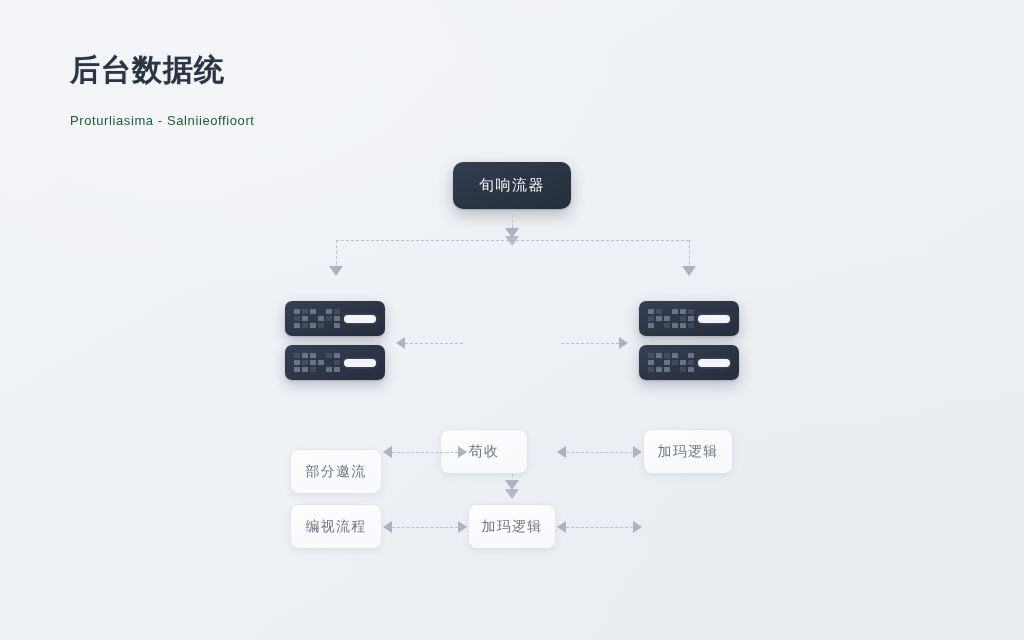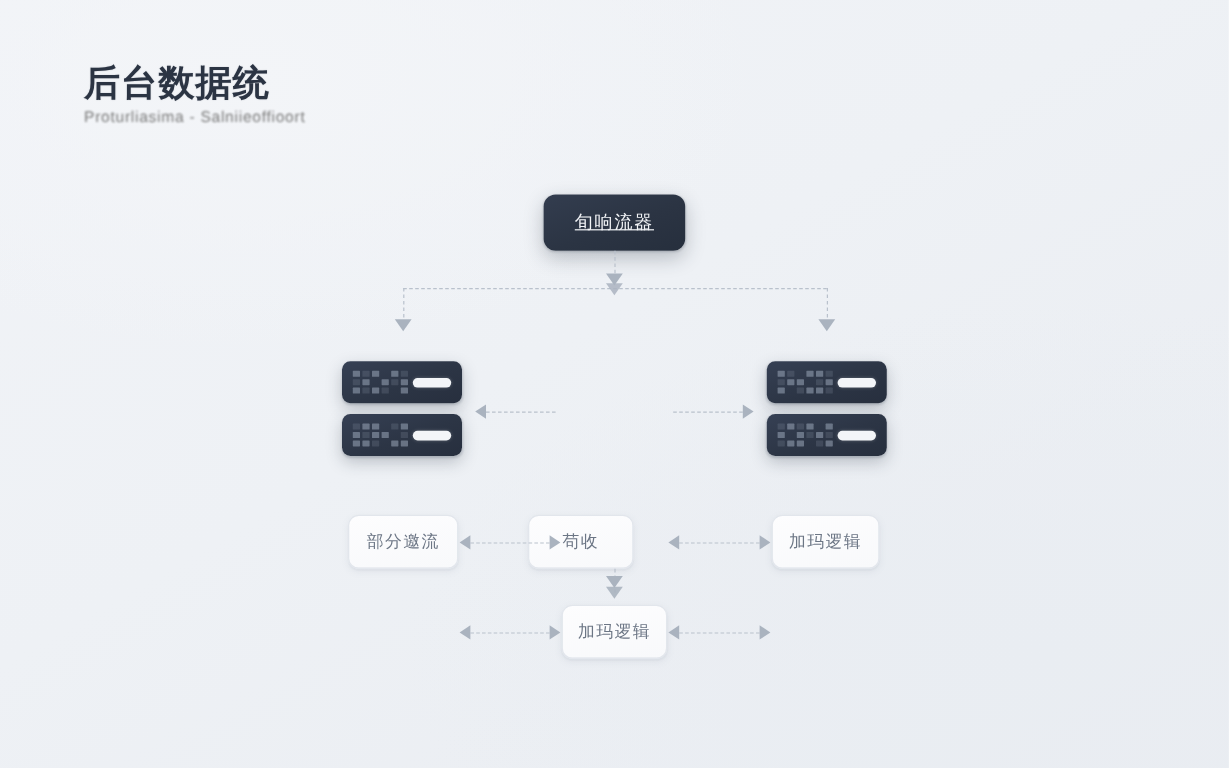--- a/index.html
+++ b/index.html
@@ -27,24 +27,24 @@
   .page-title {
     font-size:30px;
     font-weight:bold;
     letter-spacing:1px;
     color:#2b3443;
     line-height:1.2;
     text-shadow:0 0 1px rgba(43,52,67,0.35);
   }
 
   .page-subtitle {
-    margin-top:2px;
+    margin-top:25px;
     font-size:13px;
     letter-spacing:0.6px;
-    color:#737373;
+    color:#14532d;
     filter:blur(0.7px);
     opacity:0.95;
   }
 
   
   .node {
     position:absolute;
     display:flex;
     align-items:center;
     justify-content:center;
@@ -146,21 +146,21 @@
 </head>
 <body>
 
 <div id="stage">
 
   <div class="header">
     <div class="page-title">后台数据统</div>
     <div class="page-subtitle">Proturliasima - Salniieoffioort</div>
   </div>
 
-  <div class="node node-dark" style="left:453px; top:162px; width:118px; height:47px;text-decoration:underline;">旬响流器</div>
+  <div class="node node-dark" style="left:453px; top:162px; width:118px; height:47px;">旬响流器</div>
 
   <div class="conn dash-v" style="left:512px; top:209px; height:24px;"></div>
   <div class="arrow arrow-down" style="left:505px; top:228px;"></div>
 
   <div class="conn dash-h" style="left:336px; top:240px; width:353px;"></div>
 
   <div class="conn dash-v" style="left:336px; top:240px; height:30px;"></div>
   <div class="arrow arrow-down" style="left:329px; top:266px;"></div>
 
   <div class="conn dash-v" style="left:689px; top:240px; height:30px;"></div>
@@ -266,38 +266,39 @@
     </div>
   </div>
 
 
   <div class="conn dash-h" style="left:405px; top:343px; width:58px;"></div>
   <div class="arrow arrow-left" style="left:396px; top:337px;"></div>
 
   <div class="conn dash-h" style="left:561px; top:343px; width:58px;"></div>
   <div class="arrow arrow-right" style="left:619px; top:337px;"></div>
 
-  <div class="node node-card" style="left:290px; top:429px; width:92px; height:45px;text-align:center;">部分邀流</div>
+  <div class="node node-card" style="left:290px; top:449px; width:92px; height:45px;text-align:center;">部分邀流</div>
 
   <div class="node node-card" style="left:440px; top:429px; width:88px; height:45px;">苟收</div>
 
   <div class="node node-card" style="left:643px; top:429px; width:90px; height:45px;">加玛逻辑</div>
 
   <div class="conn dash-h" style="left:392px; top:452px; width:66px;"></div>
   <div class="arrow arrow-left" style="left:383px; top:446px;"></div>
   <div class="arrow arrow-right" style="left:458px; top:446px;"></div>
 
   <div class="conn dash-h" style="left:566px; top:452px; width:67px;"></div>
   <div class="arrow arrow-left" style="left:557px; top:446px;"></div>
   <div class="arrow arrow-right" style="left:633px; top:446px;"></div>
 
   <div class="conn dash-v" style="left:512px; top:474px; height:20px;"></div>
   <div class="arrow arrow-down" style="left:505px; top:480px;"></div>
   <div class="arrow arrow-down" style="left:505px; top:489px; opacity:0.9;"></div>
 
+  <div class="node node-card" style="left:290px; top:504px; width:92px; height:45px;">编视流程</div>
 
   <div class="node node-card" style="left:468px; top:504px; width:88px; height:45px;">加玛逻辑</div>
 
 
   <div class="conn dash-h" style="left:392px; top:527px; width:66px;"></div>
   <div class="arrow arrow-left" style="left:383px; top:521px;"></div>
   <div class="arrow arrow-right" style="left:458px; top:521px;"></div>
 
   <div class="conn dash-h" style="left:566px; top:527px; width:67px;"></div>
   <div class="arrow arrow-left" style="left:557px; top:521px;"></div>

